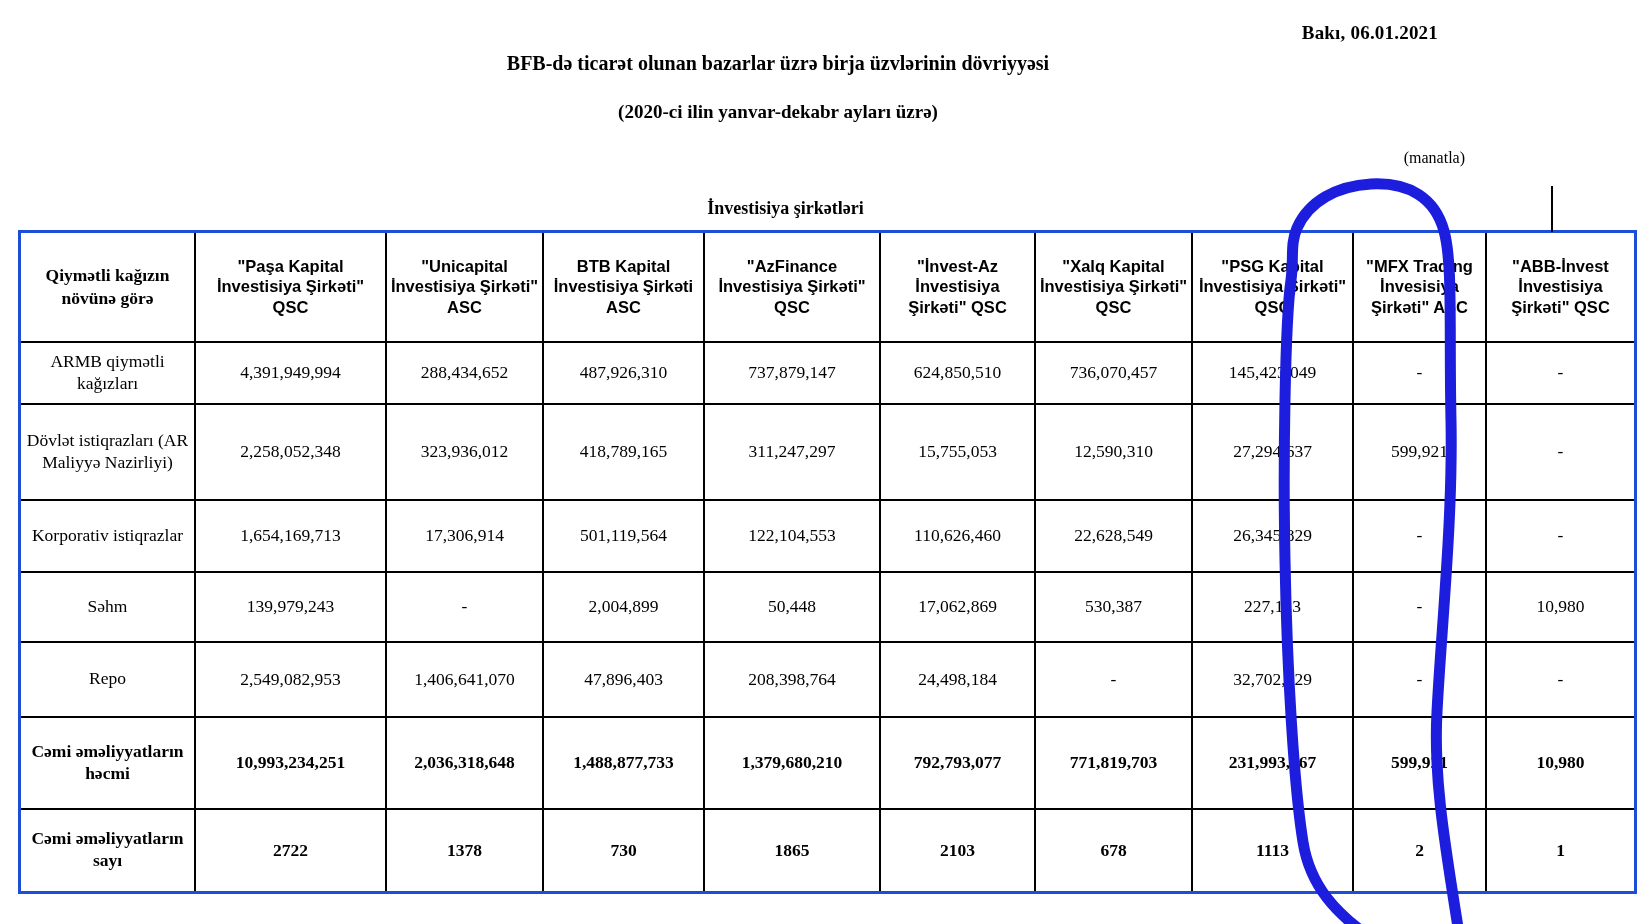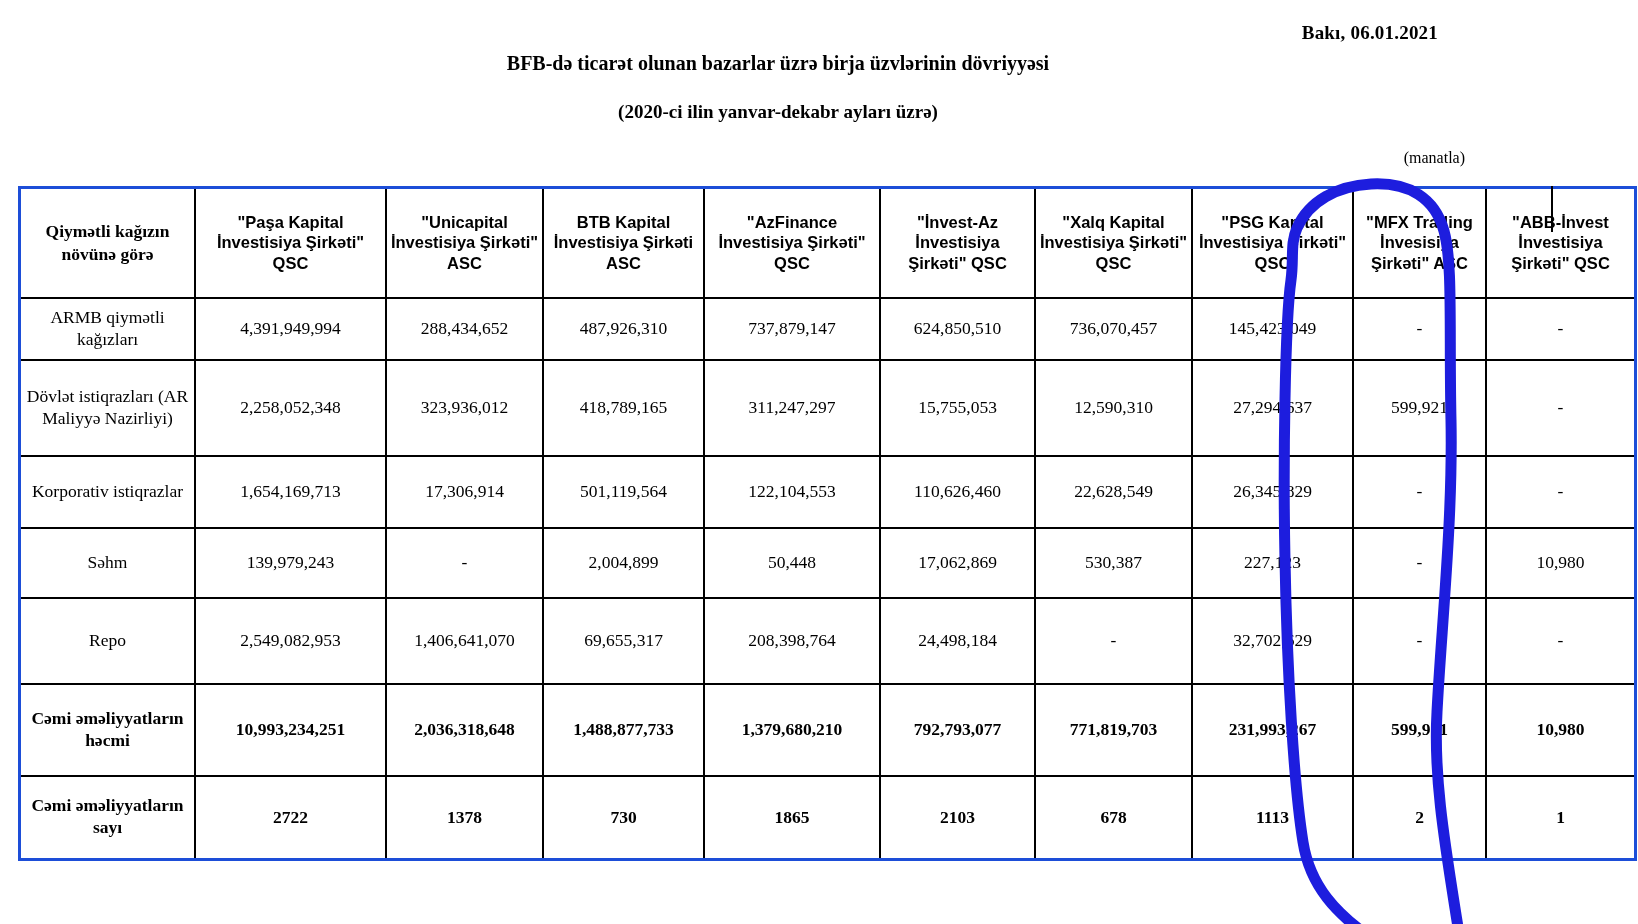--- a/index.html
+++ b/index.html
@@ -28,20 +28,21 @@
 </style>
 </head>
 <body>
 
 <div class="date-line">Bakı, 06.01.2021</div>
 <div class="title-1">BFB-də ticarət olunan bazarlar üzrə birja üzvlərinin dövriyyəsi</div>
 <div class="title-2">(2020-ci ilin yanvar-dekabr ayları üzrə)</div>
 <div class="unit-note">(manatla)</div>
 
 <div class="tbl-wrap">
+  <div class="group-caption">İnvestisiya şirkətləri</div>
   <div class="caption-right-rule" style="position:absolute;right:0;top:0;height:46px;width:2px;background:#000;"></div>
   <table class="main">
     <thead>
         <tr id="hdr-row" style="height: 110px;">
           <th class="rowhead-title" style="width: 167px;">Qiymətli kağızın növünə görə</th>
           <th class="company" style="width: 183px;">"Paşa Kapital İnvestisiya Şirkəti" QSC</th>
           <th class="company" style="width: 149px;">"Unicapital İnvestisiya Şirkəti" ASC</th>
           <th class="company" style="width: 153px;">BTB Kapital İnvestisiya Şirkəti ASC</th>
           <th class="company" style="width: 168px;">"AzFinance İnvestisiya Şirkəti" QSC</th>
           <th class="company" style="width: 147px;">"İnvest-Az İnvestisiya Şirkəti" QSC</th>
@@ -93,25 +94,25 @@
           <td class="value">139,979,243</td>
           <td class="value">-</td>
           <td class="value">2,004,899</td>
           <td class="value">50,448</td>
           <td class="value">17,062,869</td>
           <td class="value">530,387</td>
           <td class="value">227,123</td>
           <td class="value">-</td>
           <td class="value">10,980</td>
         </tr>
-        <tr style="height: 86px;">
+        <tr style="height: 75px;">
           <td class="rowlabel">Repo</td>
           <td class="value">2,549,082,953</td>
           <td class="value">1,406,641,070</td>
-          <td class="value">69,655,317</td>
+          <td class="value">47,896,403</td>
           <td class="value">208,398,764</td>
           <td class="value">24,498,184</td>
           <td class="value">-</td>
           <td class="value">32,702,629</td>
           <td class="value">-</td>
           <td class="value">-</td>
         </tr>
         <tr class="bold-row" style="height: 92px;">
           <td class="rowlabel">Cəmi əməliyyatların həcmi</td>
           <td class="value">10,993,234,251</td>

